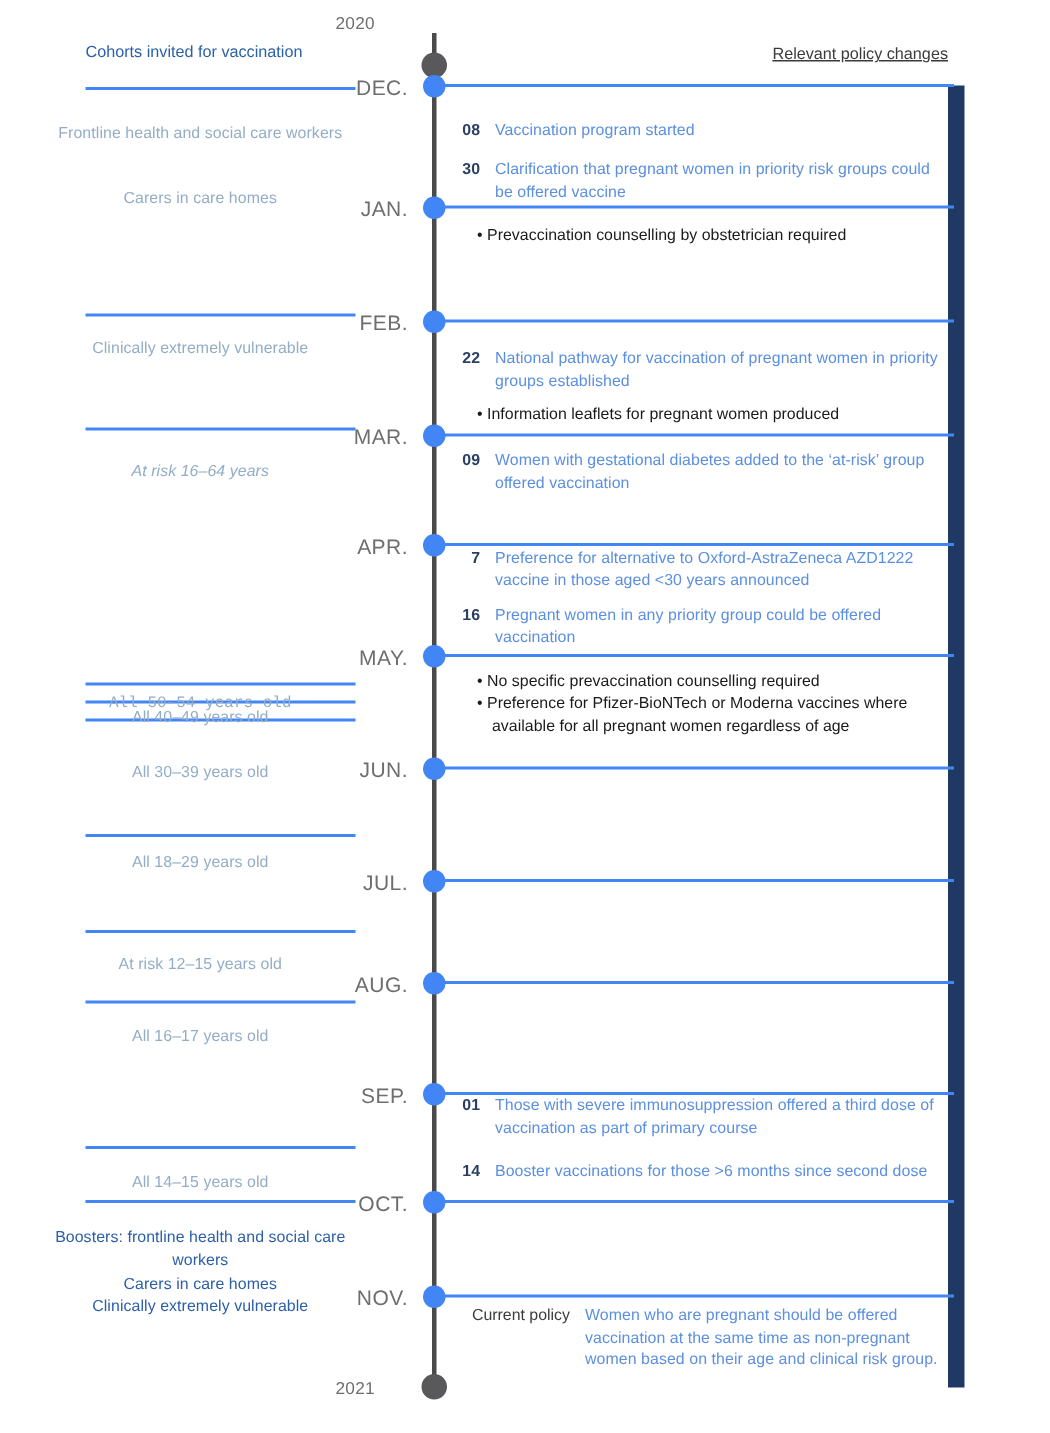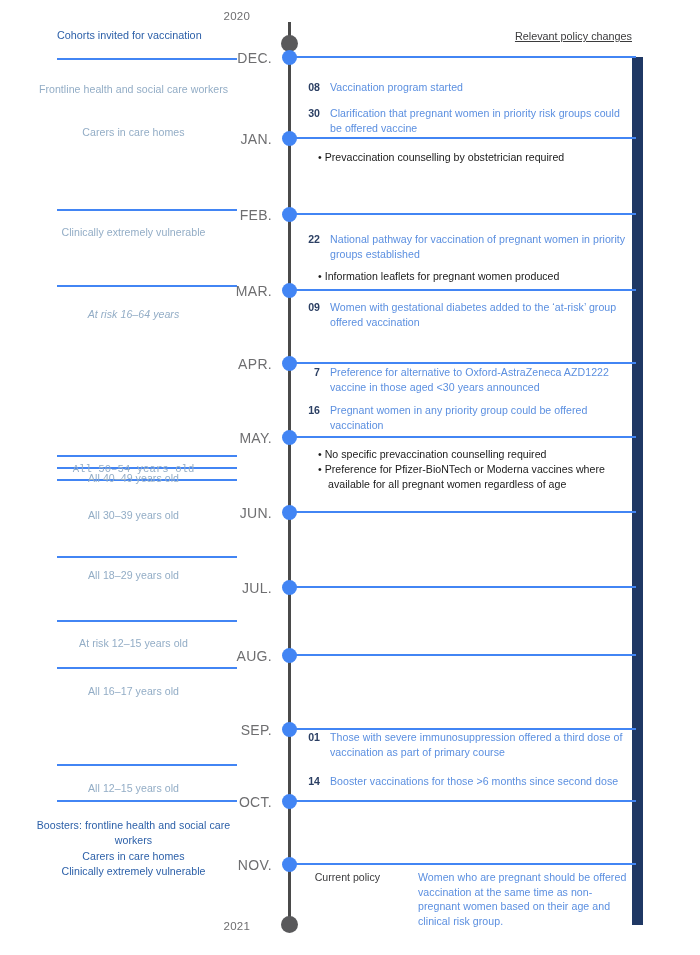--- a/index.html
+++ b/index.html
@@ -215,21 +215,21 @@
       <div class="cohort-label" style="top: 82px;">Frontline health and social care workers</div>
       <div class="cohort-label" style="top: 125px;">Carers in care homes</div>
       <div class="cohort-label" style="top: 225px;">Clinically extremely vulnerable</div>
       <div class="cohort-label" style="top: 307px; font-style: italic;">At risk 16–64 years</div>
       <div class="cohort-label" style="top: 462px; font-family: Liberation Mono, monospace;">All 50–54 years old</div>
       <div class="cohort-label" style="top: 471px;">All 40–49 years old</div>
       <div class="cohort-label" style="top: 508px;">All 30–39 years old</div>
       <div class="cohort-label" style="top: 568px;">All 18–29 years old</div>
       <div class="cohort-label" style="top: 636px;">At risk 12–15 years old</div>
       <div class="cohort-label" style="top: 684px;">All 16–17 years old</div>
-      <div class="cohort-label" style="top: 781px;">All 12–15 years old</div>
+      <div class="cohort-label" style="top: 781px;">All 14–15 years old</div>
       <div class="cohort-label dark" style="top: 818px;">Boosters: frontline health and social care workers</div>
       <div class="cohort-label dark" style="top: 849px;">Carers in care homes<br>Clinically extremely vulnerable</div>
     </div>
   <div id="month-rows">
       <div class="month-row" style="top: 57px;">
         <div class="month-label">DEC.</div>
         <div class="month-dot"></div>
         <div class="month-rule"></div>
       </div>
       <div class="month-row" style="top: 138px;">
@@ -318,20 +318,20 @@
       <div class="bullet" style="top: 447px; left: 318px; width: 310px;">• No specific prevaccination counselling required</div>
       <div class="bullet" style="top: 462px; left: 318px; width: 310px;">• Preference for Pfizer-BioNTech or Moderna vaccines where available for all pregnant women regardless of age</div>
       <div class="policy" style="top: 730px; left: 300px; width: 330px;">
         <div class="daynum">01</div>
         <div class="ptext">Those with severe immunosuppression offered a third dose of vaccination as part of primary course</div>
       </div>
       <div class="policy" style="top: 774px; left: 300px; width: 330px;">
         <div class="daynum">14</div>
         <div class="ptext">Booster vaccinations for those &gt;6 months since second dose</div>
       </div>
-      <div class="policy current" style="top: 870px; left: 300px; width: 330px; gap: 28px;">
+      <div class="policy current" style="top: 870px; left: 300px; width: 330px;">
         <div class="daynum">Current policy</div>
         <div class="ptext">Women who are pregnant should be offered vaccination at the same time as non-pregnant women based on their age and clinical risk group.</div>
       </div>
     </div>
 
   <div class="footnote"></div>
 </div>
 
 </body></html>

